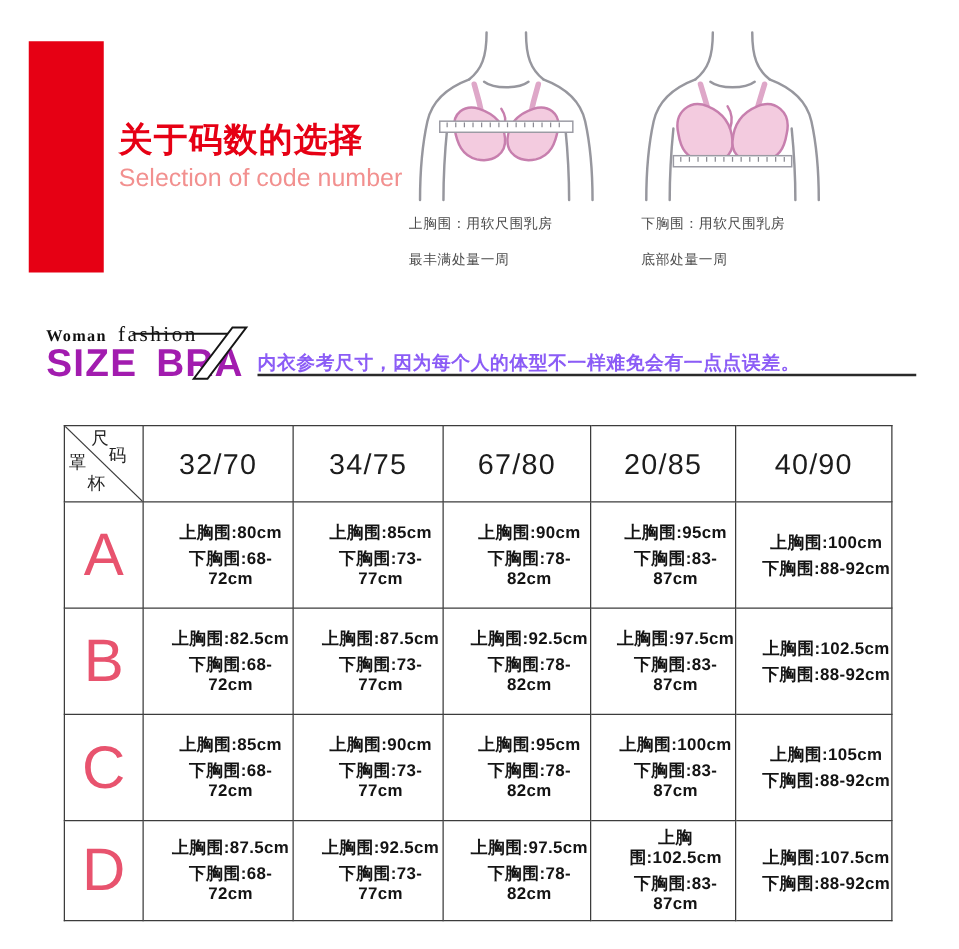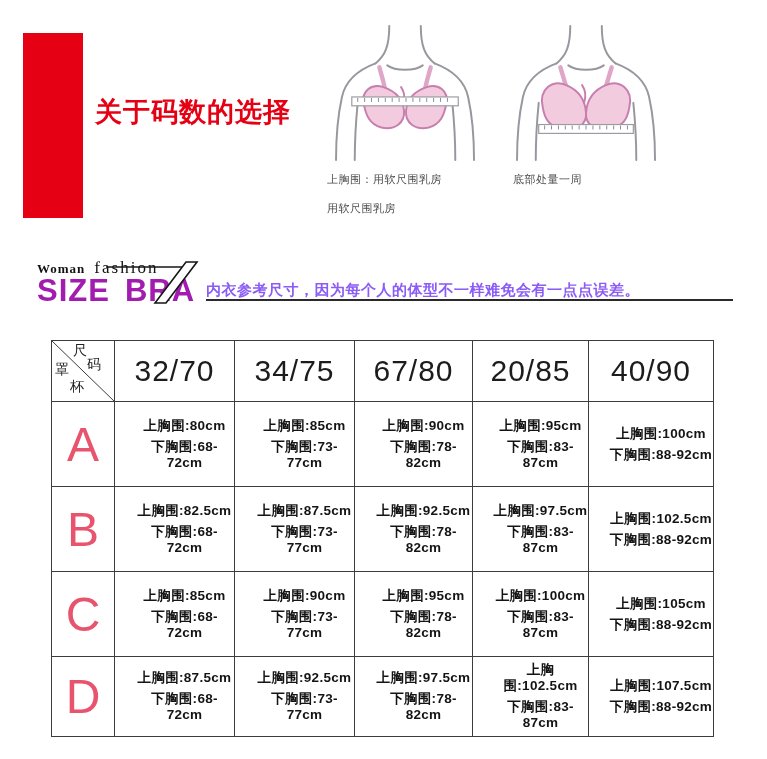--- a/index.html
+++ b/index.html
@@ -47,41 +47,42 @@
   .slash-svg polygon{fill:#ffffff;stroke:#161616;stroke-width:1.6;}
   .note{position:absolute;left:206px;top:281px;font-size:15px;font-weight:bold;color:#8b5cf6;letter-spacing:0.5px;}
   .rule{position:absolute;left:206px;top:299px;width:527px;height:2px;background:#2a2a2a;}
 
   
   table.size-table{position:absolute;left:51px;top:340px;width:662px;border-collapse:collapse;table-layout:fixed;background:#fff;}
   table.size-table td{border:1px solid var(--border);text-align:center;vertical-align:middle;}
   tr.head-row{height:61px;}
   tr.row-a,tr.row-b,tr.row-c{height:85px;}
   tr.row-d{height:76px;}
-  td.colh{font-size:30px;color:#1c1c1c;letter-spacing:1px;}
+  td.colh{font-size:23px;color:#1c1c1c;letter-spacing:1px;}
   td.corner{position:relative;padding:0;}
   td.corner .diag{position:absolute;left:0;top:0;width:100%;height:100%;}
   td.corner .diag line{stroke:var(--border);stroke-width:1;}
   td.corner span{position:absolute;font-size:14px;color:#222;line-height:14px;}
   .corner-c1{left:21px;top:2px;}
   .corner-c2{left:35px;top:16px;}
   .corner-c3{left:3px;top:21px;}
   .corner-c4{left:18px;top:38px;}
   td.cup{font-size:48px;color:var(--cup);font-weight:normal;}
   td.cell{text-align:left;padding-left:20px;font-size:13.5px;font-weight:bold;color:#141414;}
   td.cell .ln{line-height:16px;margin:5px 0;letter-spacing:0.3px;}
 </style>
 </head>
 <body>
 
 <div class="canvas">
 
   <div class="red-block"></div>
   <div class="intro">
     <div class="intro-title">关于码数的选择</div>
+    <div class="intro-subtitle">Selection of code number</div>
   </div>
 
   <svg class="fig fig1" viewBox="0 0 160 140">
     <path class="outline" d="M62,2 C62,22 58,32 48,40"></path>
     <path class="outline" d="M94,2 C94,22 98,32 108,40"></path>
     <path class="outline" d="M48,40 C32,46 18,56 14,74 C10,92 8,116 8,138"></path>
     <path class="outline" d="M108,40 C124,46 138,56 142,74 C146,92 148,116 148,138"></path>
     <path class="outline" d="M30,80 C28,100 27,120 27,138"></path>
     <path class="outline" d="M126,80 C128,100 129,120 129,138"></path>
     <path class="outline" d="M60,42 C68,48 88,48 96,42"></path>
@@ -131,23 +132,24 @@
       <line class="tick" x1="85" y1="103" x2="85" y2="107"></line>
     <line class="tick" x1="92" y1="103" x2="92" y2="107"></line>
       <line class="tick" x1="99" y1="103" x2="99" y2="107"></line>
     <line class="tick" x1="106" y1="103" x2="106" y2="107"></line>
       <line class="tick" x1="113" y1="103" x2="113" y2="107"></line>
     <line class="tick" x1="120" y1="103" x2="120" y2="107"></line>
   </svg>
 
   <div class="caption cap1">
     <div>上胸围：用软尺围乳房</div>
-    <div>用软尺围乳房</div>
+    <div>最丰满处量一周</div>
   </div>
   <div class="caption cap2">
+    <div>下胸围：用软尺围乳房</div>
     <div>底部处量一周</div>
   </div>
 
   <div class="brand">
     <div class="brand-top">
       <span class="brand-w1">Woman</span><span class="brand-w2">fashion</span>
     </div>
     <div class="brand-logo">
       <span>SIZE</span><span class="gap">BRA</span>
     </div>

